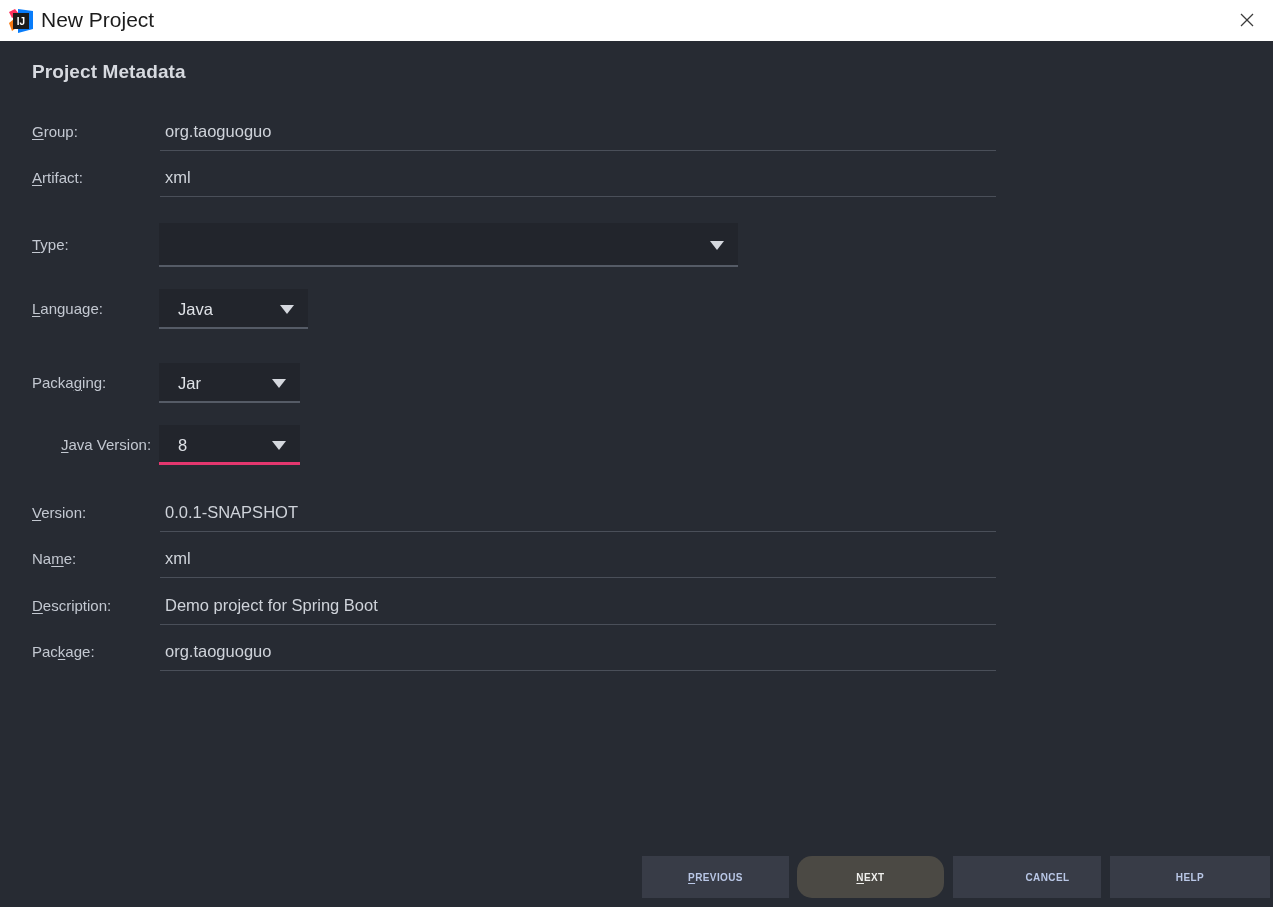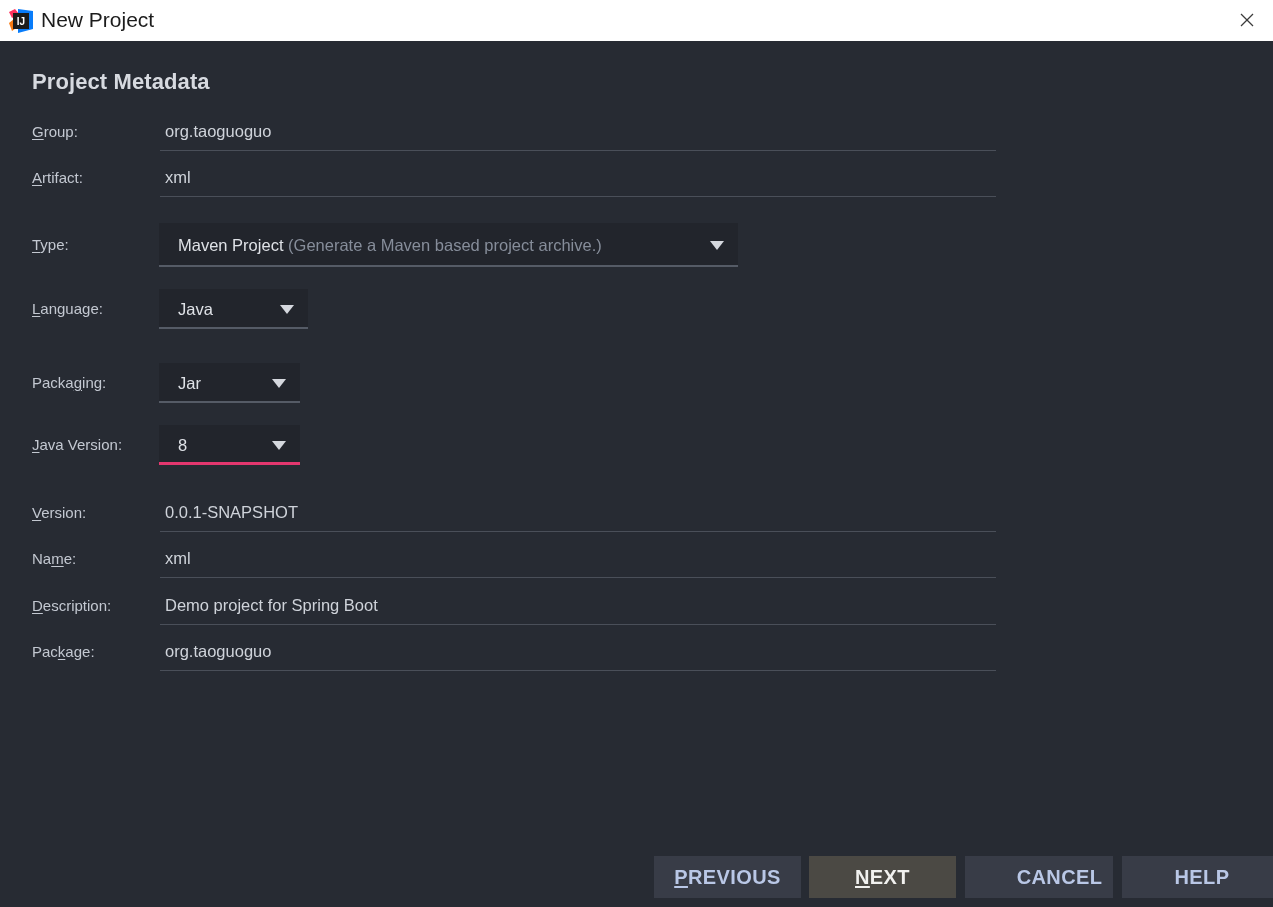--- a/index.html
+++ b/index.html
@@ -54,22 +54,22 @@
   .dialog-body {
     position: absolute;
     left: 0; top: 41px;
     width: 1273px;
     height: 866px;
     background: #272b33;
   }
 
   .section-title {
     position: absolute;
-    left: 32px; top: 28px;
-    font-size: 22px;
+    left: 32px; top: 20px;
+    font-size: 19px;
     font-weight: bold;
     color: #d7dae0;
     letter-spacing: 0.1px;
   }
 
   
   .row {
     position: absolute;
     left: 0;
     height: 38px;
@@ -139,31 +139,30 @@
     border-top: 9px solid #d5d8de;
   }
 
   
   .btn {
     position: absolute;
     top: 856px;
     height: 42px;
     background: #383c47;
     color: #b9c7e6;
-    font-size: 20px;
+    font-size: 10px;
     font-weight: bold;
     letter-spacing: 0.4px;
     display: flex;
     align-items: center;
     justify-content: center;
     cursor: pointer;
     border: none;
     box-sizing: border-box;
     font-family: "Liberation Sans", sans-serif;
-    margin-left: 12px;
   }
   .btn u { text-decoration: underline; text-underline-offset: 2px; }
   .btn.hovered {
     background: #4b4944;
     color: #f1f1ef;
   }
 </style>
 </head>
 <body>
 
@@ -200,21 +199,20 @@
   <div class="row" style="top:118px;">
     <div class="lbl"><u>A</u><span>rtifact:</span></div>
     <div class="textfield">
       <div class="val">xml</div>
     </div>
   </div>
 
   <div class="row" style="top:182px; height:44px;">
     <div class="lbl" style="line-height:44px;"><u>T</u><span>ype:</span></div>
     <div class="combo" style="left:159px; top:0; width:579px; height:44px;">
-      <div class="ctext" style="line-height:44px;"><span>Maven Project</span> <span class="muted">(Generate a Maven based project archive.)</span></div>
       <div class="arrow"></div>
     </div>
   </div>
 
   <div class="row" style="top:248px; height:40px;">
     <div class="lbl" style="line-height:40px;"><u>L</u><span>anguage:</span></div>
     <div class="combo" style="left:159px; top:0; width:149px; height:40px;">
       <div class="ctext">Java</div>
       <div class="arrow"></div>
     </div>
@@ -222,21 +220,21 @@
 
   <div class="row" style="top:322px; height:40px;">
     <div class="lbl" style="line-height:40px;"><span>Packa</span><u>g</u><span>ing:</span></div>
     <div class="combo" style="left:159px; top:0; width:141px; height:40px;">
       <div class="ctext">Jar</div>
       <div class="arrow"></div>
     </div>
   </div>
 
   <div class="row" style="top:384px; height:40px;">
-    <div class="lbl" style="line-height:40px;"><u>J</u><span>ava Version:</span></div>
+    <div class="lbl" style="line-height:40px;margin-left:29px;"><u>J</u><span>ava Version:</span></div>
     <div class="combo focused" style="left:159px; top:0; width:141px; height:40px;">
       <div class="ctext">8</div>
       <div class="arrow"></div>
     </div>
   </div>
 
   <div class="row" style="top:453px;">
     <div class="lbl"><u>V</u><span>ersion:</span></div>
     <div class="textfield">
       <div class="val">0.0.1-SNAPSHOT</div>
@@ -262,17 +260,17 @@
     <div class="textfield">
       <div class="val">org.taoguoguo</div>
     </div>
   </div>
 
 </div>
 
 <div class="btn" style="left:642px; width:147px;">
     <span><u>P</u><span>REVIOUS</span></span>
   </div>
-<div class="btn hovered" style="left:797px; width:147px;">
+<div class="btn hovered" style="left:797px; width:147px;border-radius:15px;">
     <span><u>N</u><span>EXT</span></span>
   </div>
 <div class="btn" style="left:953px; width:148px;padding-left:41px;">CANCEL</div>
 <div class="btn" style="left:1110px; width:160px;">HELP</div>
 
 </body></html>

